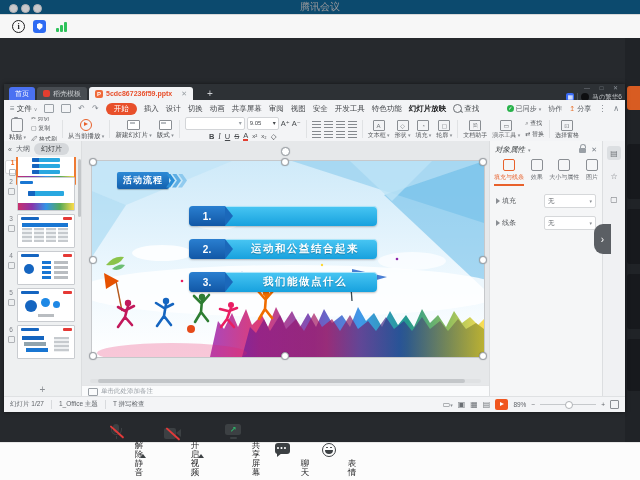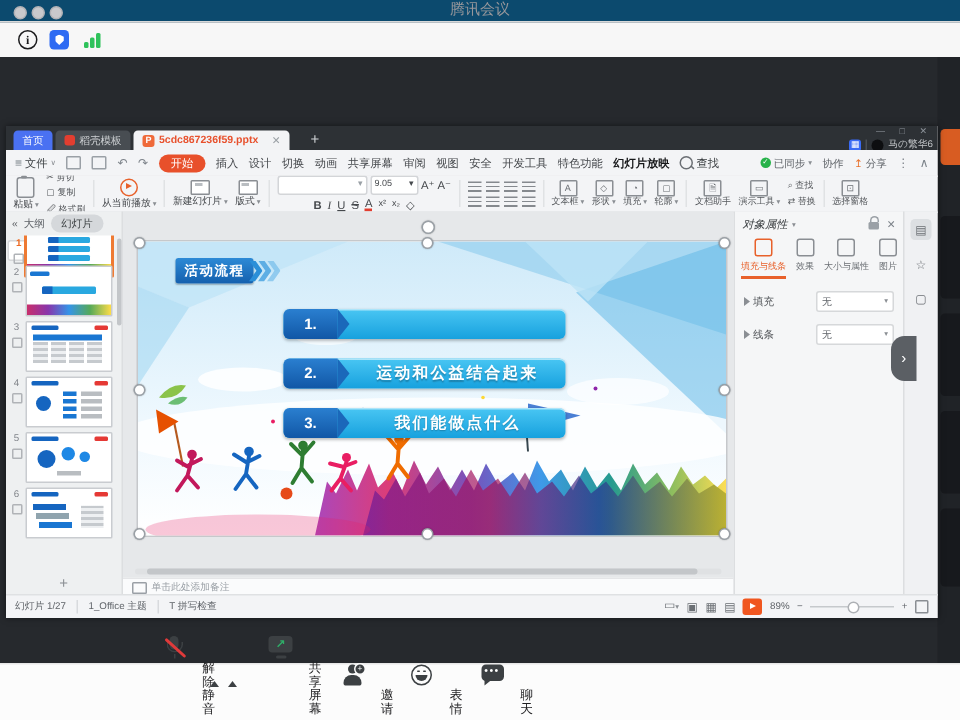--- a/index.html
+++ b/index.html
@@ -695,52 +695,54 @@
           <span class="stand"></span>
           <span class="stem"></span>
           <span class="slash"></span>
         </span>
       </span>
     <span class="mlabel">解除静音</span>
   </div>
   <div class="mcaret">
       <span class="caret-up"></span>
     </div>
+  <div class="mctrl" style="width:46px">
+    <span class="icwrap">
+        <span class="i-cam">
+          <span class="bod"></span>
+          <span class="lens"></span>
+          <span class="slash" style="left:0;top:5px"></span>
+        </span>
+      </span>
+    <span class="mlabel">开启视频</span>
+  </div>
   <div class="mcaret">
       <span class="caret-up"></span>
     </div>
   <div class="mctrl" style="width:52px">
     <span class="icwrap">
         <span class="i-screen">
           <span class="mon">↗</span>
           <span class="base"></span>
         </span>
       </span>
     <span class="mlabel">共享屏幕</span>
   </div>
-  <div class="mctrl" style="width:44px">
+  <div class="mctrl" style="width:46px">
     <span class="icwrap">
-        <span class="i-person">
-          <span class="badge-plus">+</span>
+        <span class="i-chat">
+          <span class="bub">•••</span>
+          <span class="tail"></span>
         </span>
       </span>
-    <span class="mlabel">邀请</span>
+    <span class="mlabel">聊天</span>
   </div>
   <div class="mctrl" style="width:48px">
     <span class="icwrap">
         <span class="i-emoji">
           <span class="e" style="left:3px"></span>
           <span class="e" style="right:3px"></span>
           <span class="m"></span>
         </span>
       </span>
     <span class="mlabel">表情</span>
   </div>
-  <div class="mctrl" style="width:46px">
-    <span class="icwrap">
-        <span class="i-chat">
-          <span class="bub">•••</span>
-          <span class="tail"></span>
-        </span>
-      </span>
-    <span class="mlabel">聊天</span>
-  </div>
 </div>
 
 </body></html>

